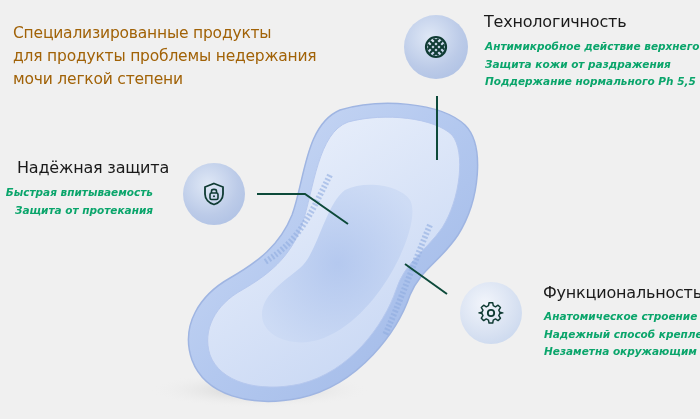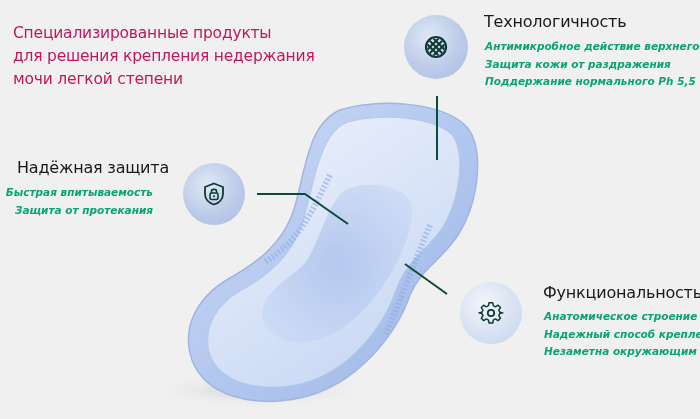--- a/index.html
+++ b/index.html
@@ -5,21 +5,21 @@
   html, body { margin:0; padding:0; }
   body {
     width:700px; height:419px; overflow:hidden;
     background:#f0f0f0;
     font-family:"DejaVu Sans", sans-serif;
     position:relative;
   }
   .stage { position:absolute; left:0; top:0; width:700px; height:419px; }
   .intro {
     position:absolute; left:13px; top:22px;
-    font-size:15.5px; line-height:23px; color:#be185d;
+    font-size:15.5px; line-height:23px; color:#a16207;
     letter-spacing:-0.2px;
   }
   .intro div { white-space:nowrap; }
   .feat-title {
     position:absolute; font-size:16px; color:#1a1a1a; white-space:nowrap; letter-spacing:-0.2px;text-align:center;
   }
   .feat-list {
     position:absolute; font-size:10.5px; line-height:17.5px;
     color:#0aa56b; font-style:italic; font-weight:bold; white-space:nowrap;
   }
@@ -68,21 +68,21 @@
 
     <path d="M430,225 C415,260 405,290 385,335" stroke="#8fabdf" stroke-width="6" fill="none" stroke-dasharray="2 2" opacity="0.6"></path>
 
     <line x1="437" y1="96" x2="437" y2="160" stroke="#0d4a3a" stroke-width="2"></line>
     <polyline points="257,194 305,194 348,224" fill="none" stroke="#0d4a3a" stroke-width="2"></polyline>
     <line x1="405" y1="264" x2="447" y2="294" stroke="#0d4a3a" stroke-width="2"></line>
   </svg>
 
   <div class="intro">
     <div>Специализированные продукты</div>
-    <div>для решения крепления недержания</div>
+    <div>для продукты проблемы недержания</div>
     <div>мочи легкой степени</div>
   </div>
 
   <div class="circle" style="left:404px; top:15px; width:64px; height:64px;">
     <svg width="24" height="24" viewBox="0 0 24 24">
       <circle cx="12" cy="12" r="10" fill="none" stroke="#0f3b33" stroke-width="2.2"></circle>
       <clipPath id="gc">
           <circle cx="12" cy="12" r="9"></circle>
         </clipPath>
       <g clip-path="url(#gc)" stroke="#0f3b33" stroke-width="2">

